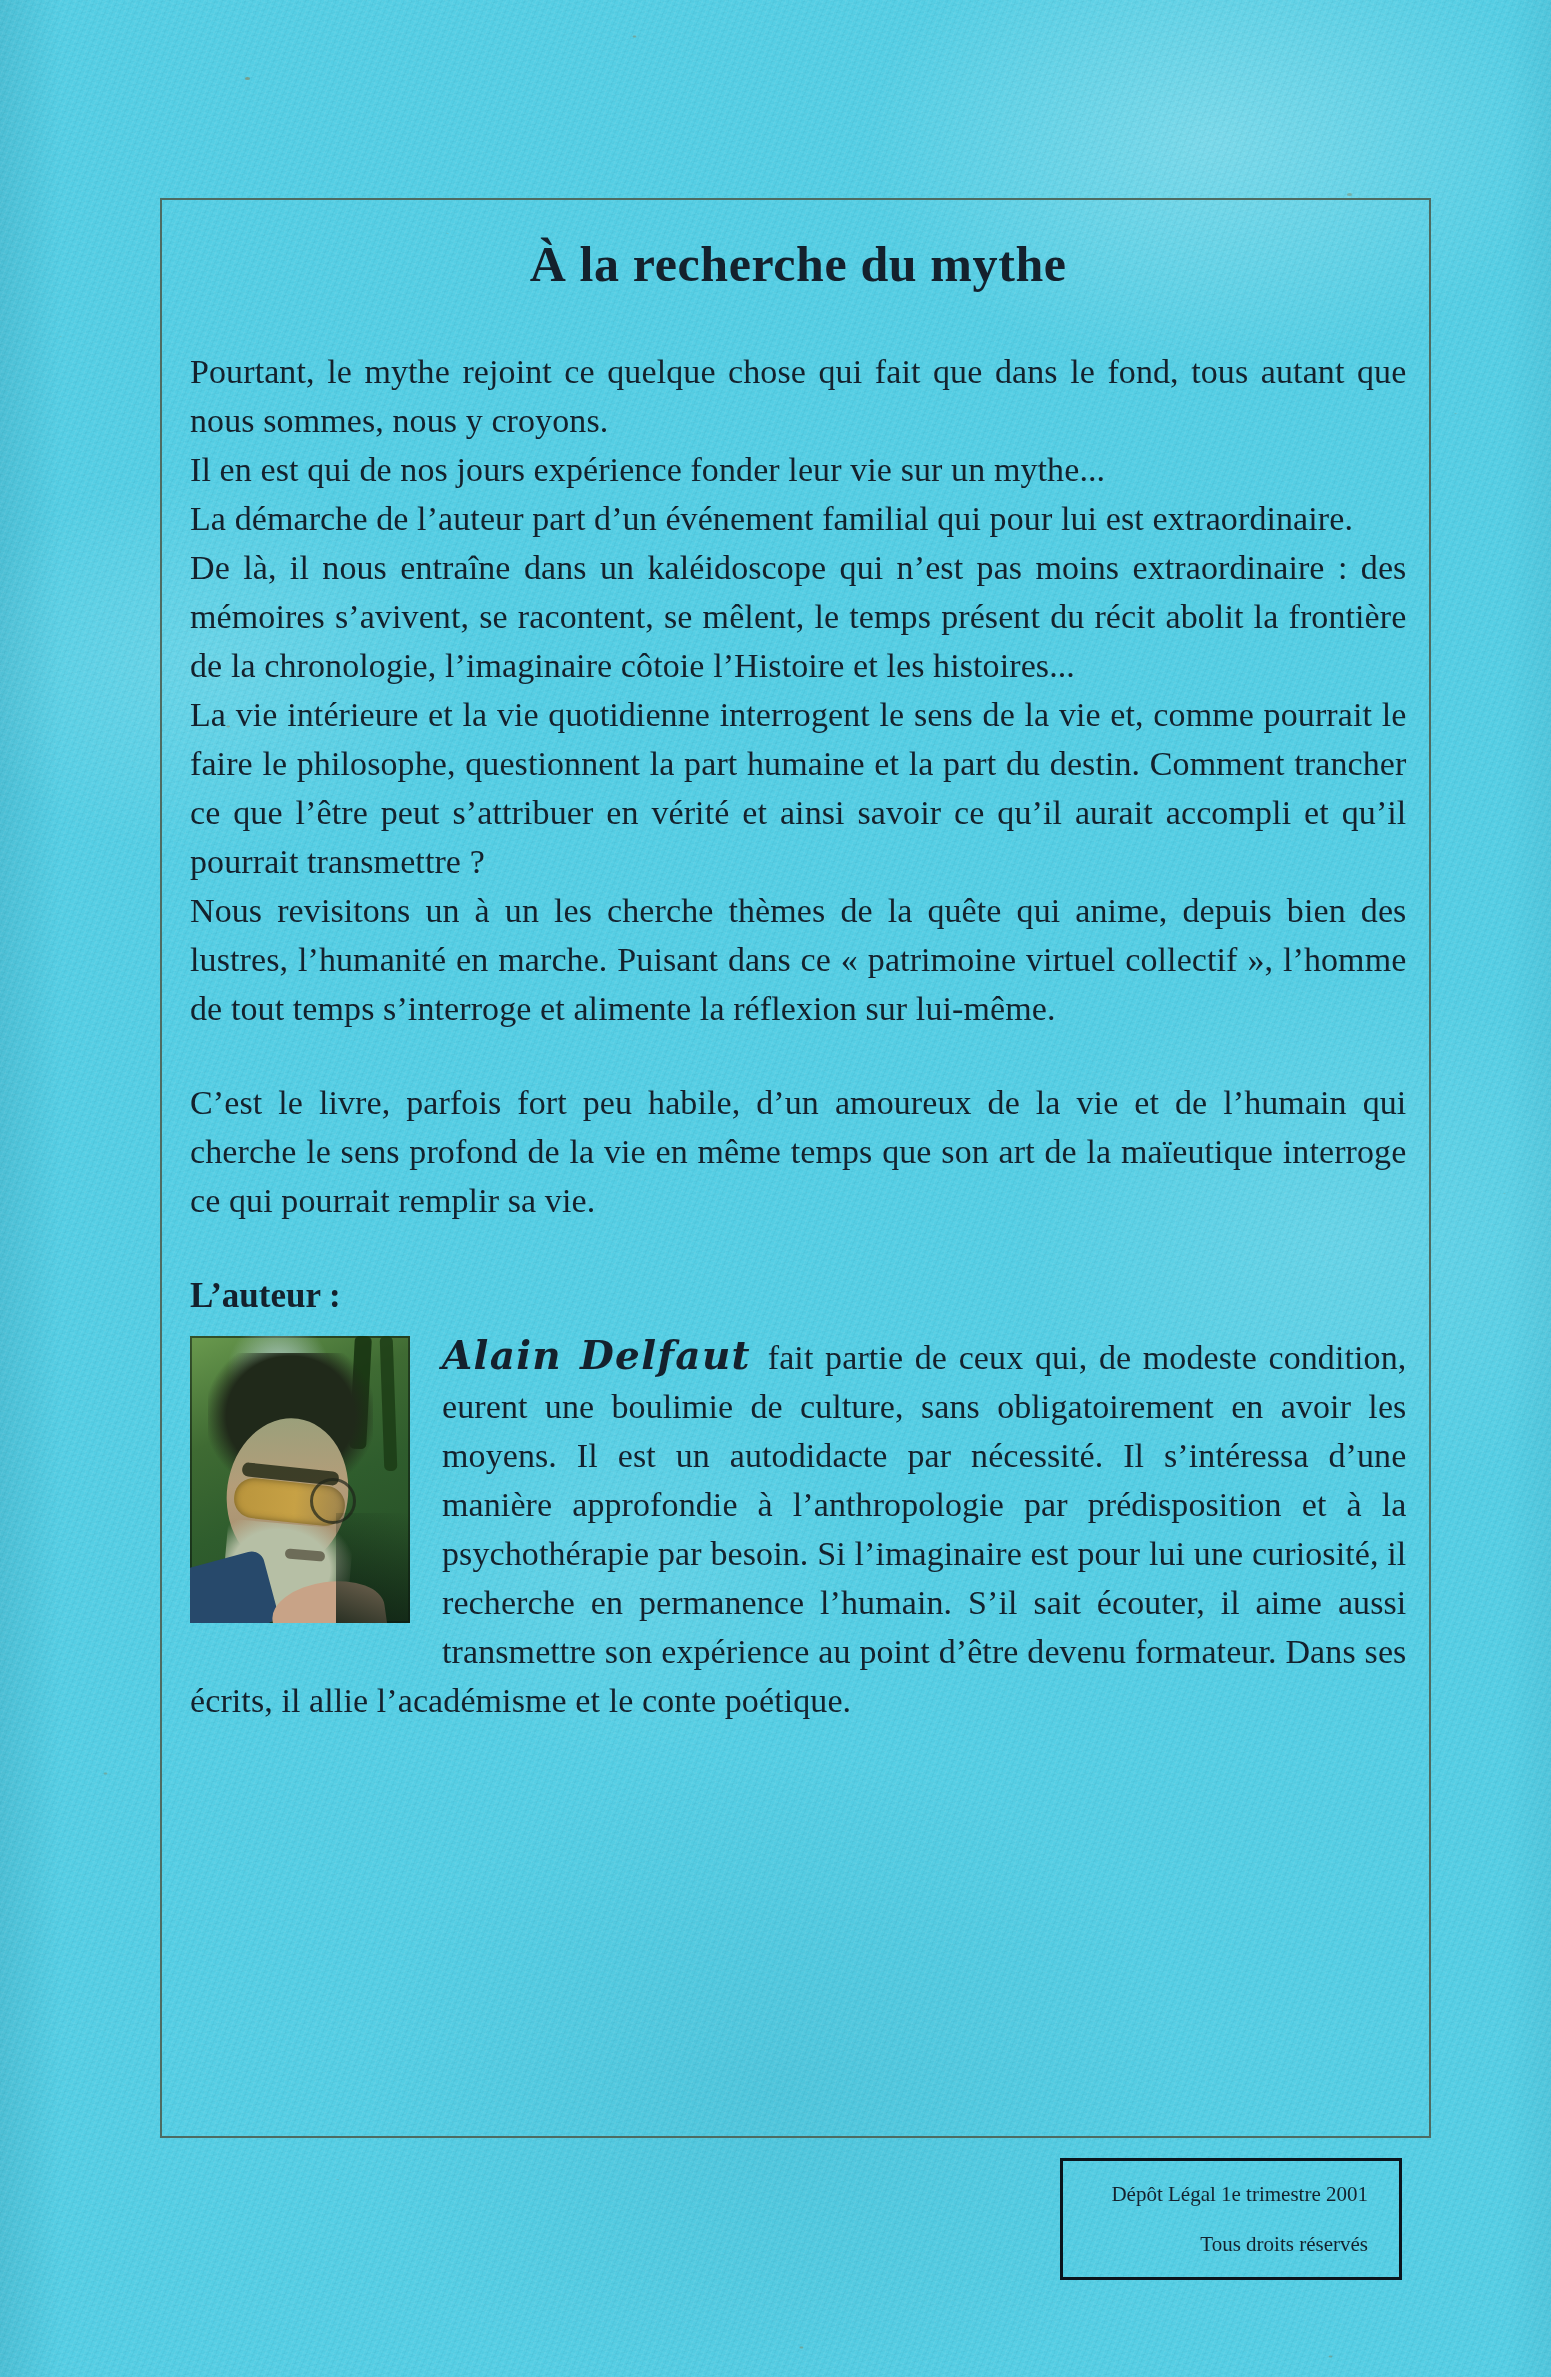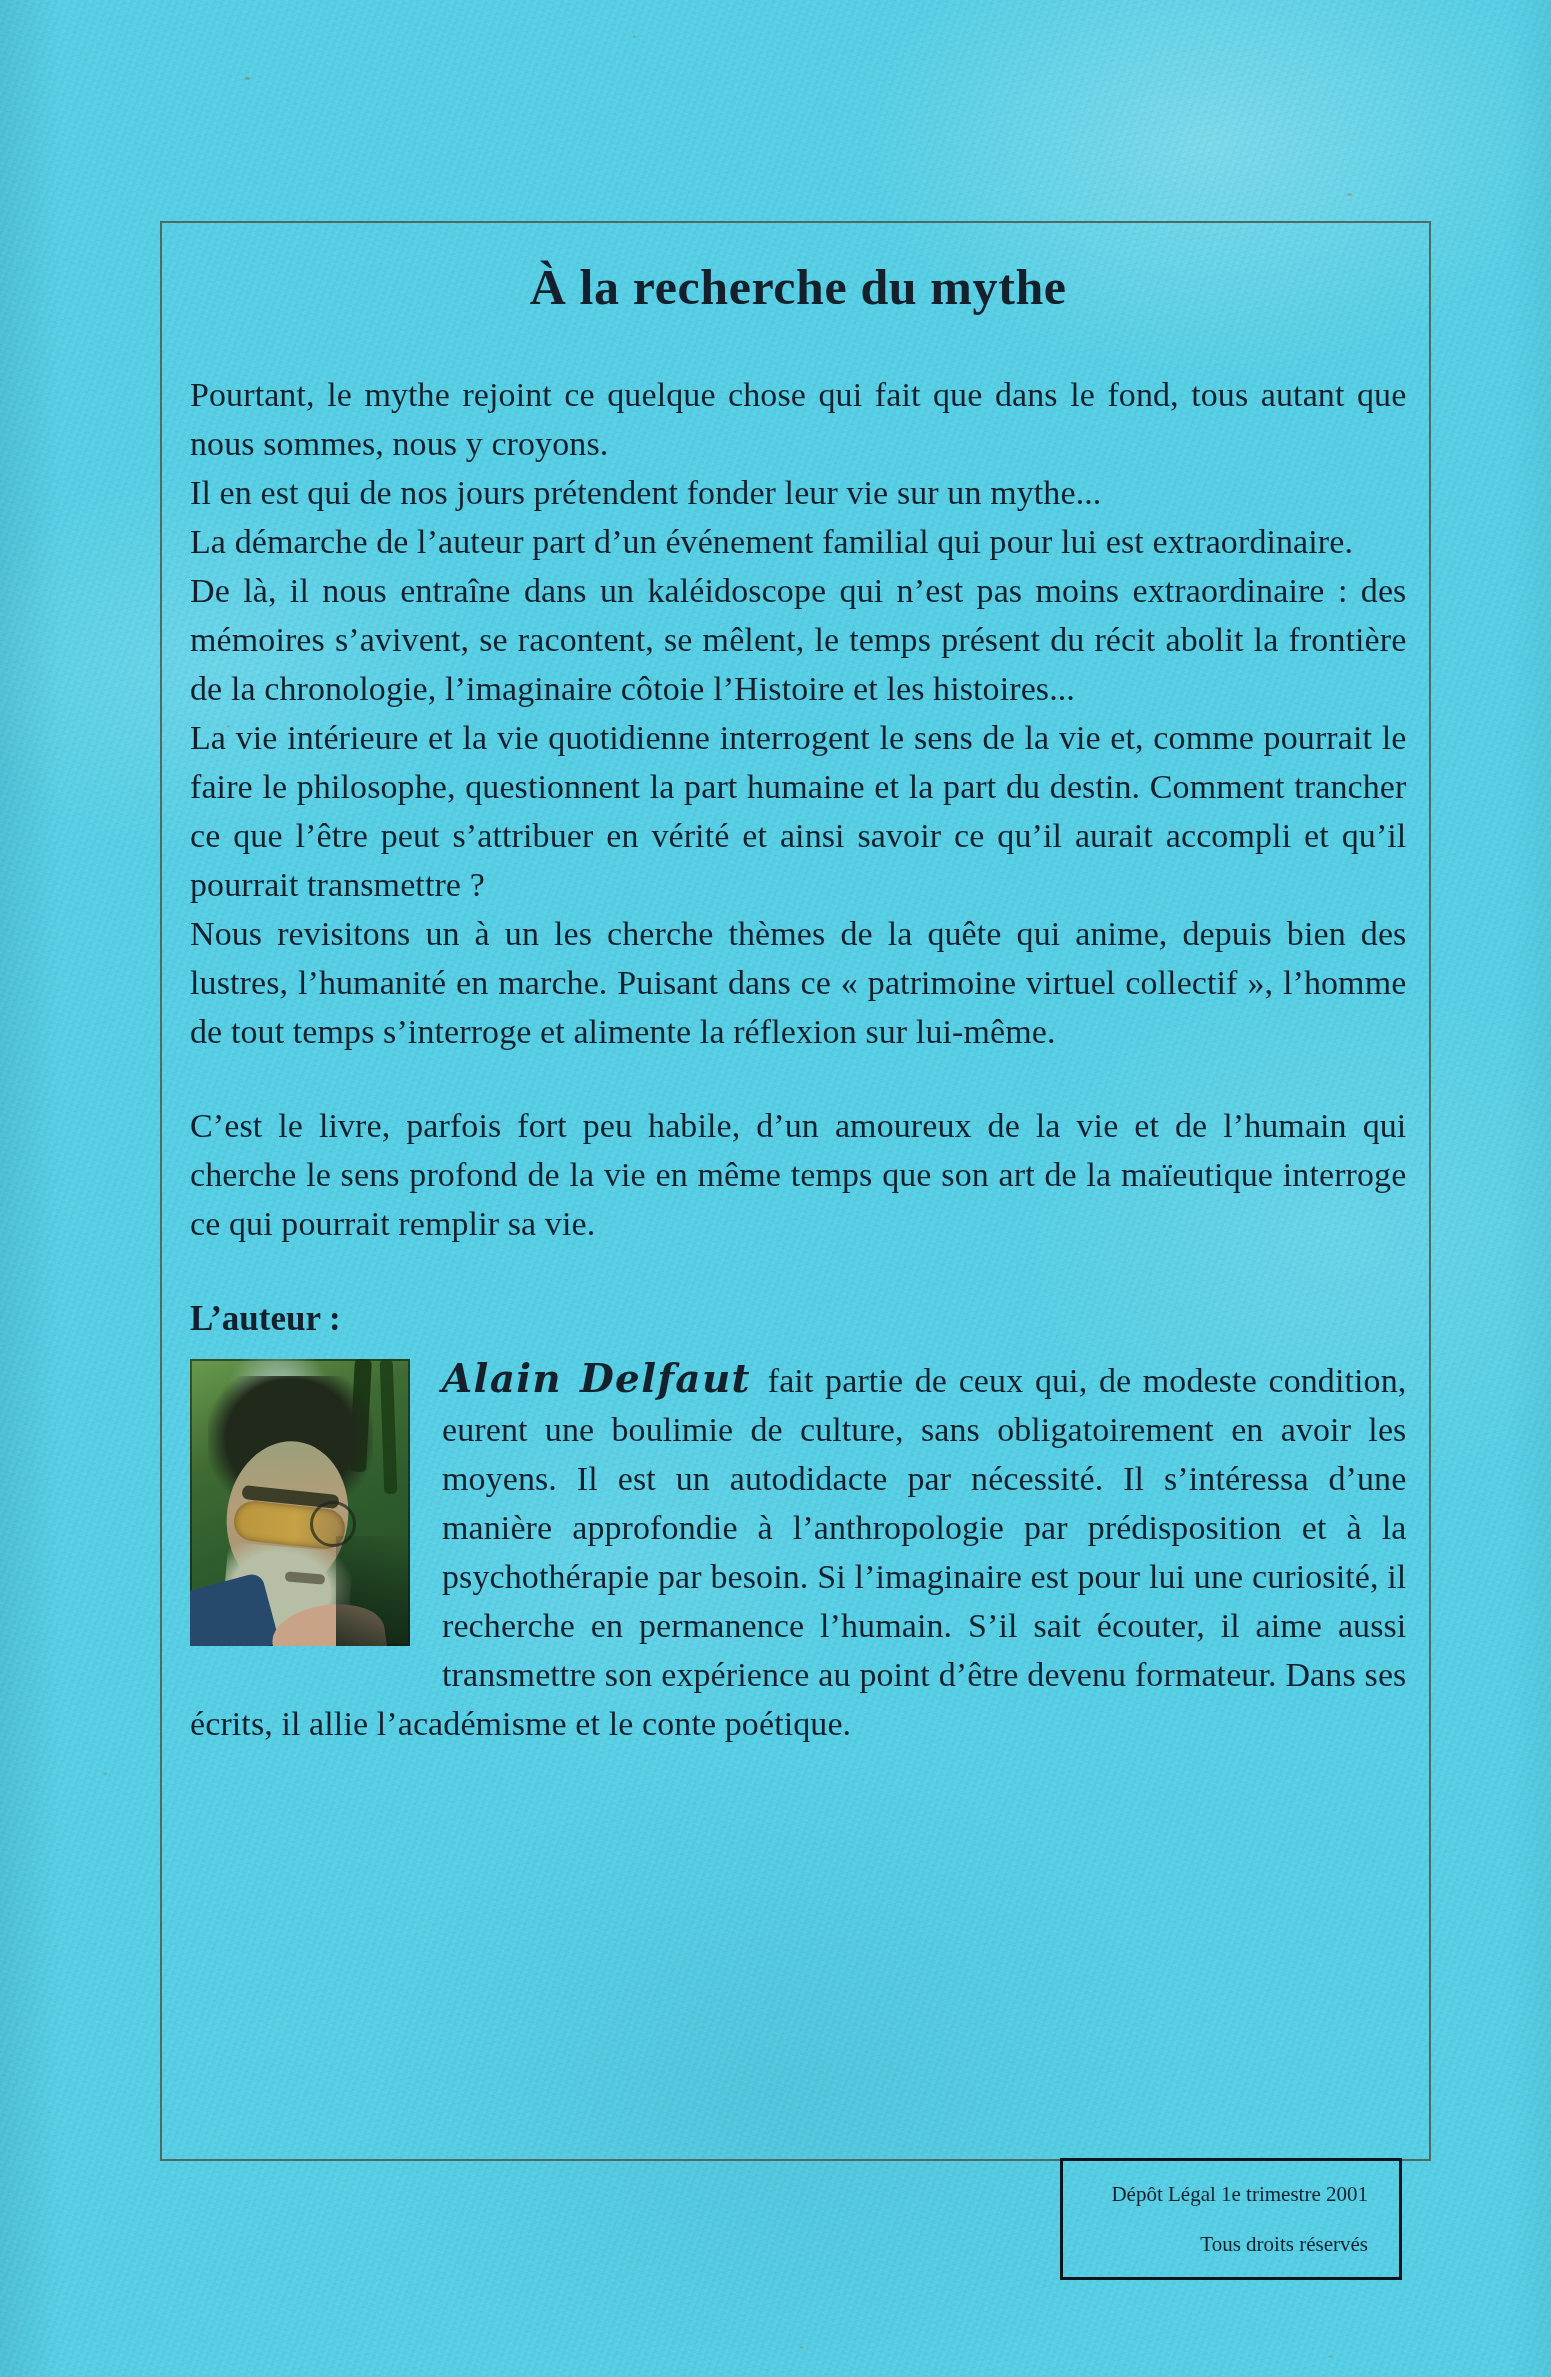--- a/index.html
+++ b/index.html
@@ -53,21 +53,21 @@
       -142px 1695px 0 -0.6px rgba(146,116,60,.35),
       1257px 1115px 0 -1.3px rgba(146,116,60,.30),
       554px 2269px 0 -0.6px rgba(146,116,60,.40),
       90px 2101px 0 -1.3px rgba(146,116,60,.35),
       -187px 258px 0 -1.3px rgba(146,116,60,.30),
       1083px 2278px 0 -0.6px rgba(146,116,60,.38);
   }
   .frame{
     position:absolute;left:160px;top:198px;width:1271px;height:1940px;
     border:2.6px solid var(--frame,#4d6b62);box-sizing:border-box;
-    padding:18px 22.6px 0 28px;z-index:2;overflow:hidden;margin-top:23px;
+    padding:18px 22.6px 0 28px;z-index:2;overflow:hidden;
   }
   .title{
     margin:19.3px 0 0 0;text-align:center;font-weight:bold;
     font-size:50px;line-height:1.1;letter-spacing:0.6px;
   }
   .body{margin-top:55px;}
   .body-par{
     margin:0;font-size:34px;line-height:49px;text-align:justify;
     letter-spacing:0.1px;
   }
@@ -126,21 +126,21 @@
 <div class="page">
   <div class="texture"></div>
   <div class="grain"></div>
   <div class="specks"></div>
 
   <div class="frame">
     <h1 class="title">À la recherche du mythe</h1>
 
     <div class="body">
         <p class="body-par">Pourtant, le mythe rejoint ce quelque chose qui fait que dans le fond, tous autant que nous sommes, nous y croyons.</p>
-        <p class="body-par">Il en est qui de nos jours prétendent fonder leur vie sur un mythe...</p>
+        <p class="body-par">Il en est qui de nos jours expérience fonder leur vie sur un mythe...</p>
         <p class="body-par">La démarche de l’auteur part d’un événement familial qui pour lui est extraordinaire.</p>
         <p class="body-par">De là, il nous entraîne dans un kaléidoscope qui n’est pas moins extraordinaire : des mémoires s’avivent, se racontent, se mêlent, le temps présent du récit abolit la frontière de la chronologie, l’imaginaire côtoie l’Histoire et les histoires...</p>
         <p class="body-par">La vie intérieure et la vie quotidienne interrogent le sens de la vie et, comme pourrait le faire le philosophe, questionnent la part humaine et la part du destin. Comment trancher ce que l’être peut s’attribuer en vérité et ainsi savoir ce qu’il aurait accompli et qu’il pourrait transmettre ?</p>
         <p class="body-par">Nous revisitons un à un les cherche thèmes de la quête qui anime, depuis bien des lustres, l’humanité en marche. Puisant dans ce « patrimoine virtuel collectif », l’homme de tout temps s’interroge et alimente la réflexion sur lui-même.</p>
       </div>
 
     <p class="body-par closing">C’est le livre, parfois fort peu habile, d’un amoureux de la vie et de l’humain qui cherche le sens profond de la vie en même temps que son art de la maïeutique interroge ce qui pourrait remplir sa vie.</p>
 
     <h2 class="author-heading">L’auteur :</h2>
 

